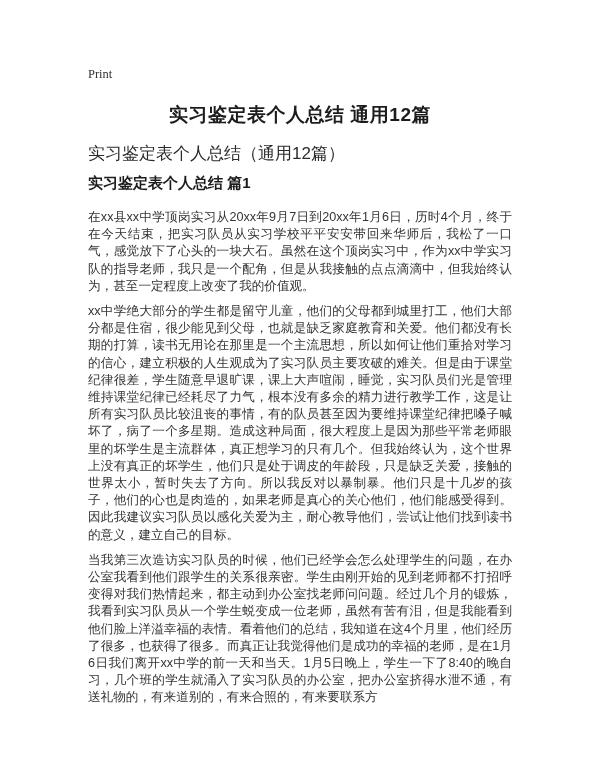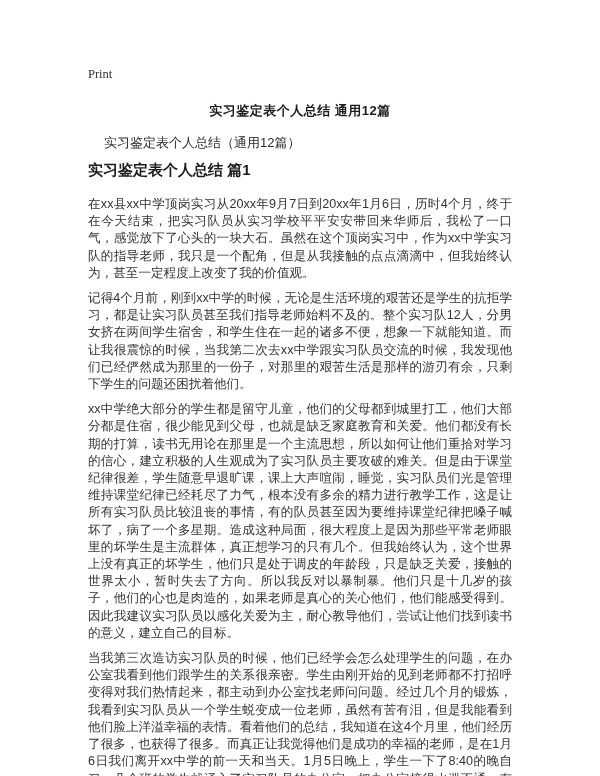--- a/index.html
+++ b/index.html
@@ -24,32 +24,32 @@
   .print-link {
     font-family: "Liberation Serif", serif;
     font-size: 12.5px;
     color: #333333;
     display: inline-block;
     margin: 0 0 16px 0;
     text-decoration: none;
     cursor: pointer;
   }
   h1.doc-title {
-    font-size: 13px;
+    font-size: 19px;
     font-weight: bold;
     color: #1c1c1c;
     text-align: center;
     margin: 4px 0 14px 0;
     letter-spacing: 0.5px;
   }
   .doc-subtitle {
-    font-size: 13px;
+    font-size: 17px;
     font-weight: normal;
     color: #2b2b2b;
-    margin: 0 0 9px 16px;
+    margin: 0 0 9px 0;
   }
   h2.section-heading {
     font-size: 15px;
     font-weight: bold;
     color: #1c1c1c;
     margin: 0 0 16px 0;
   }
   .body-text p {
     font-size: 12.6px;
     line-height: 17.2px;
@@ -67,18 +67,17 @@
   <a class="print-link">Print</a>
 
   <h1 class="doc-title">实习鉴定表个人总结 通用12篇</h1>
 
   <div class="doc-subtitle">实习鉴定表个人总结（通用12篇）</div>
 
   <h2 class="section-heading">实习鉴定表个人总结 篇1</h2>
 
   <div class="body-text">
     <p>在xx县xx中学顶岗实习从20xx年9月7日到20xx年1月6日，历时4个月，终于在今天结束，把实习队员从实习学校平平安安带回来华师后，我松了一口气，感觉放下了心头的一块大石。虽然在这个顶岗实习中，作为xx中学实习队的指导老师，我只是一个配角，但是从我接触的点点滴滴中，但我始终认为，甚至一定程度上改变了我的价值观。</p>
-    <p>记得4个月前，刚到xx中学的时候，无论是生活环境的艰苦还是学生的抗拒学习，都是让实习队员甚至我们指导老师始料不及的。整个实习队12人，分男女挤在两间学生宿舍，和学生住在一起的诸多不便，想象一下就能知道。而让我很震惊的时候，当我第二次去xx中学跟实习队员交流的时候，我发现他们已经俨然成为那里的一份子，对那里的艰苦生活是那样的游刃有余，只剩下学生的问题还困扰着他们。</p>
     <p>xx中学绝大部分的学生都是留守儿童，他们的父母都到城里打工，他们大部分都是住宿，很少能见到父母，也就是缺乏家庭教育和关爱。他们都没有长期的打算，读书无用论在那里是一个主流思想，所以如何让他们重拾对学习的信心，建立积极的人生观成为了实习队员主要攻破的难关。但是由于课堂纪律很差，学生随意早退旷课，课上大声喧闹，睡觉，实习队员们光是管理维持课堂纪律已经耗尽了力气，根本没有多余的精力进行教学工作，这是让所有实习队员比较沮丧的事情，有的队员甚至因为要维持课堂纪律把嗓子喊坏了，病了一个多星期。造成这种局面，很大程度上是因为那些平常老师眼里的坏学生是主流群体，真正想学习的只有几个。但我始终认为，这个世界上没有真正的坏学生，他们只是处于调皮的年龄段，只是缺乏关爱，接触的世界太小，暂时失去了方向。所以我反对以暴制暴。他们只是十几岁的孩子，他们的心也是肉造的，如果老师是真心的关心他们，他们能感受得到。因此我建议实习队员以感化关爱为主，耐心教导他们，尝试让他们找到读书的意义，建立自己的目标。</p>
     <p>当我第三次造访实习队员的时候，他们已经学会怎么处理学生的问题，在办公室我看到他们跟学生的关系很亲密。学生由刚开始的见到老师都不打招呼变得对我们热情起来，都主动到办公室找老师问问题。经过几个月的锻炼，我看到实习队员从一个学生蜕变成一位老师，虽然有苦有泪，但是我能看到他们脸上洋溢幸福的表情。看着他们的总结，我知道在这4个月里，他们经历了很多，也获得了很多。而真正让我觉得他们是成功的幸福的老师，是在1月6日我们离开xx中学的前一天和当天。1月5日晚上，学生一下了8:40的晚自习，几个班的学生就涌入了实习队员的办公室，把办公室挤得水泄不通，有送礼物的，有来道别的，有来合照的，有来要联系方</p>
   </div>
 
 </div>
 
 </body></html>

